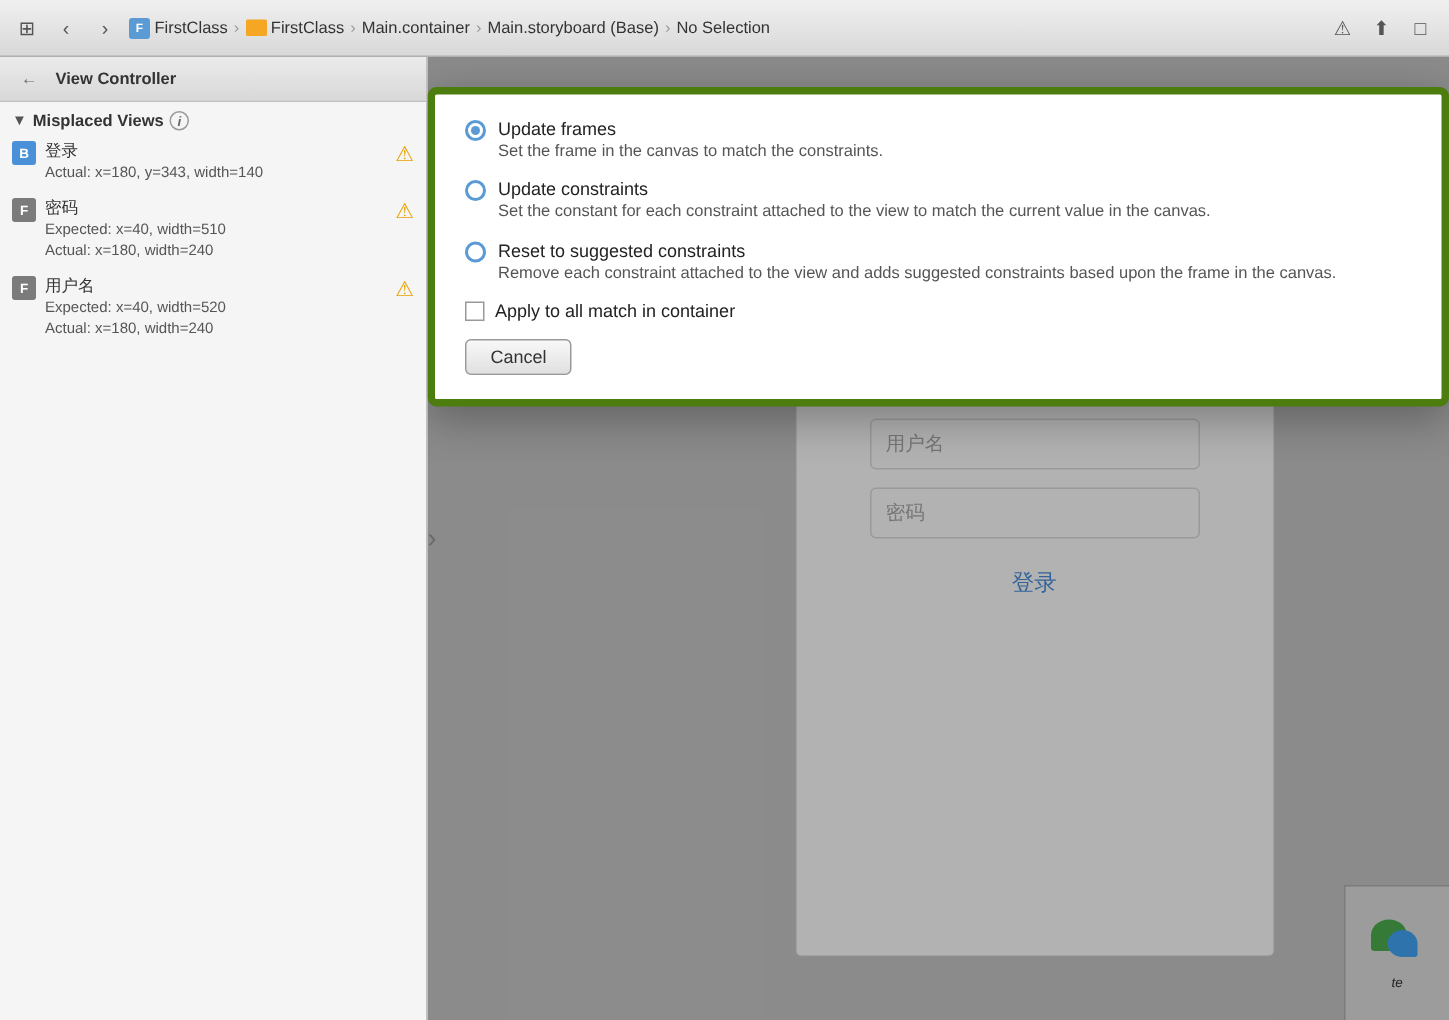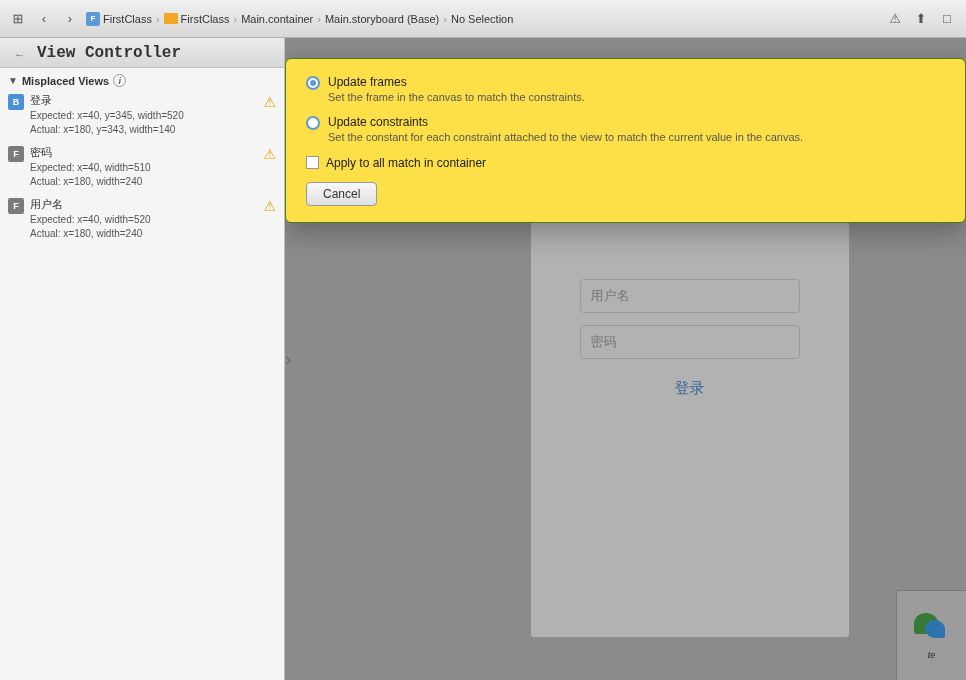--- a/index.html
+++ b/index.html
@@ -82,21 +82,21 @@
       padding: 0 10px;
       gap: 8px;
       font-size: 12px; color: #333;
     }
     .sidebar-nav-btn {
       background: none; border: none; cursor: pointer;
       font-size: 11px; color: #666;
       padding: 2px 4px;
     }
     .sidebar-title {
-      font-weight: 600; font-size: 16px; font-family: Liberation Mono, monospace;
+      font-weight: 600; font-size: 11px;
     }
 
     
     .misplaced-section {
       padding: 6px 8px 4px 8px;
     }
     .misplaced-header {
       display: flex; align-items: center; gap: 4px;
       font-size: 11px; font-weight: 600; color: #333;
       margin-bottom: 6px;
@@ -248,22 +248,22 @@
       position: absolute;
       top: 0; left: 0; right: 0; bottom: 0;
       background: rgba(0,0,0,0.3);
       display: flex;
       align-items: flex-start;
       justify-content: center;
       padding-top: 20px;
       z-index: 100;
     }
     .dialog {
-      background: #fde047;
-      border: 1px solid #4d7c0f;
+      background: #ffffff;
+      border: 5px solid #4d7c0f;
       border-radius: 6px;
       padding: 16px 20px;
       width: 756px;
       box-shadow: 0 8px 30px rgba(0,0,0,0.3);
     }
     .radio-option {
       display: flex; align-items: flex-start;
       gap: 8px; margin-bottom: 10px;
     }
     .radio-btn {
@@ -407,21 +407,20 @@
       <div class="misplaced-header">
         <span class="triangle-icon">▼</span>
         <span>Misplaced Views</span>
         <span class="info-icon">i</span>
       </div>
 
       <div class="misplaced-item">
         <div class="item-type-badge badge-b">B</div>
         <div class="item-details">
           <div class="item-name">登录</div>
-          <div class="item-coords">Expected: x=40, y=345, width=520</div>
           <div class="item-coords">Actual: x=180, y=343, width=140</div>
         </div>
         <span class="warning-icon">⚠</span>
       </div>
 
       <div class="misplaced-item">
         <div class="item-type-badge badge-f">F</div>
         <div class="item-details">
           <div class="item-name">密码</div>
           <div class="item-coords">Expected: x=40, width=510</div>
@@ -488,20 +487,27 @@
         </div>
 
         <div class="radio-option">
           <div class="radio-btn unselected"></div>
           <div class="radio-label-group">
             <div class="radio-title">Update constraints</div>
             <div class="radio-desc">Set the constant for each constraint attached to the view to match the current value in the canvas.</div>
           </div>
         </div>
 
+        <div class="radio-option">
+          <div class="radio-btn unselected"></div>
+          <div class="radio-label-group">
+            <div class="radio-title">Reset to suggested constraints</div>
+            <div class="radio-desc">Remove each constraint attached to the view and adds suggested constraints based upon the frame in the canvas.</div>
+          </div>
+        </div>
 
         <div class="checkbox-row">
           <div class="checkbox"></div>
           <span class="checkbox-label">Apply to all match in container</span>
         </div>
 
         <div class="dialog-buttons">
           <button class="btn btn-cancel">Cancel</button>
         </div>
 

